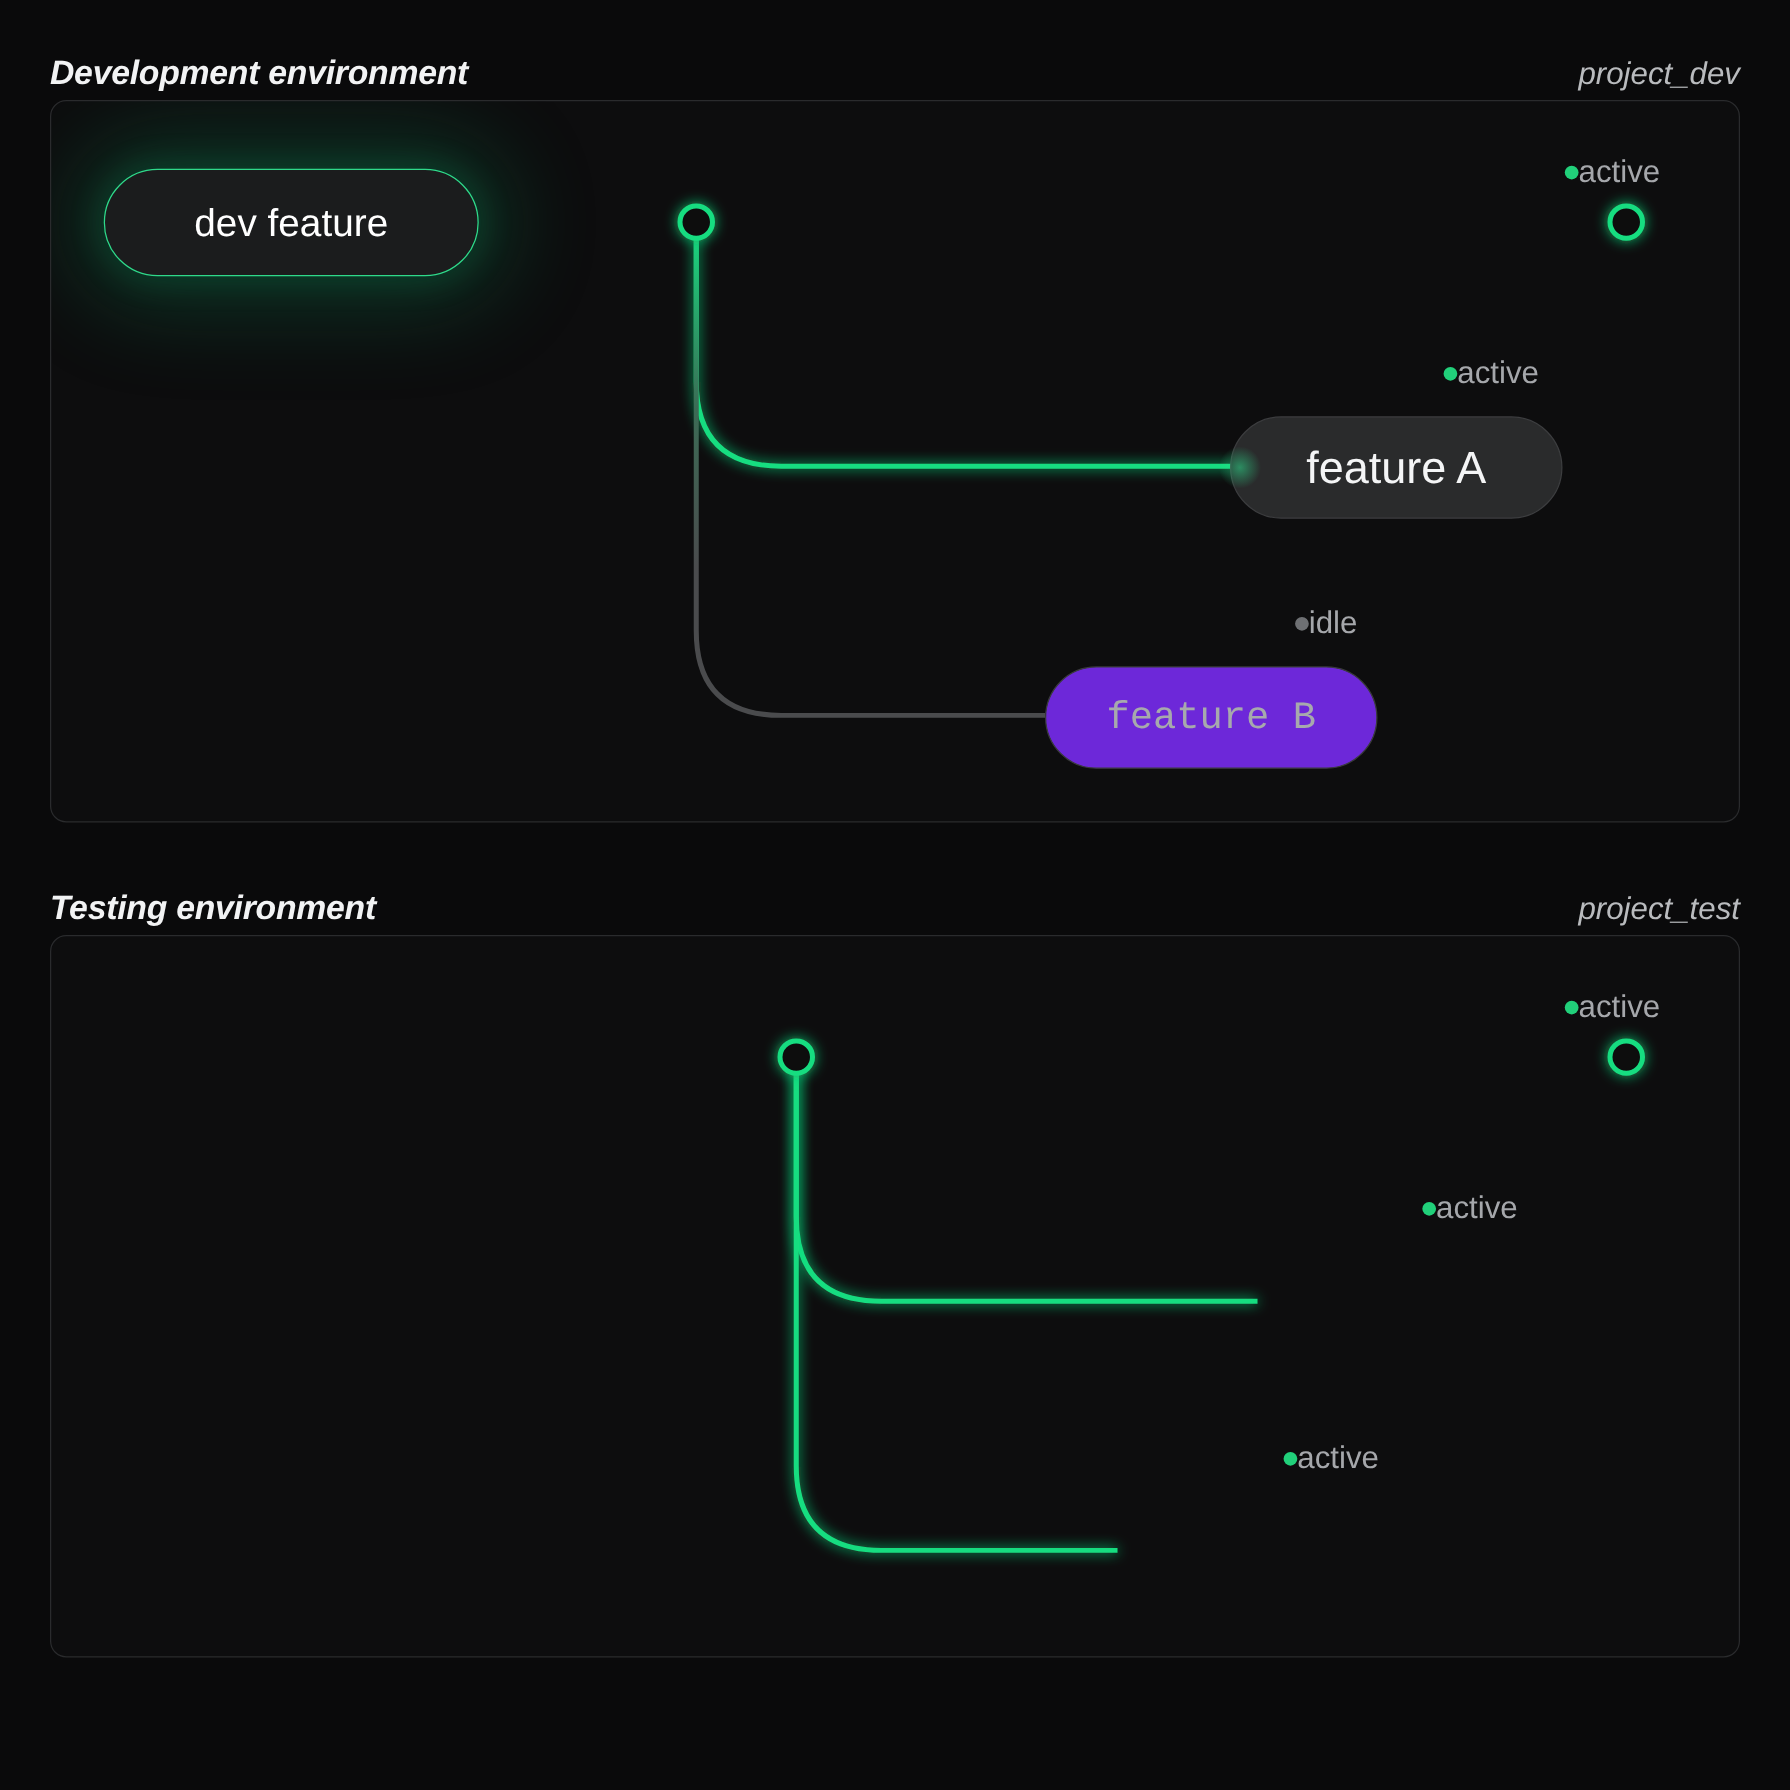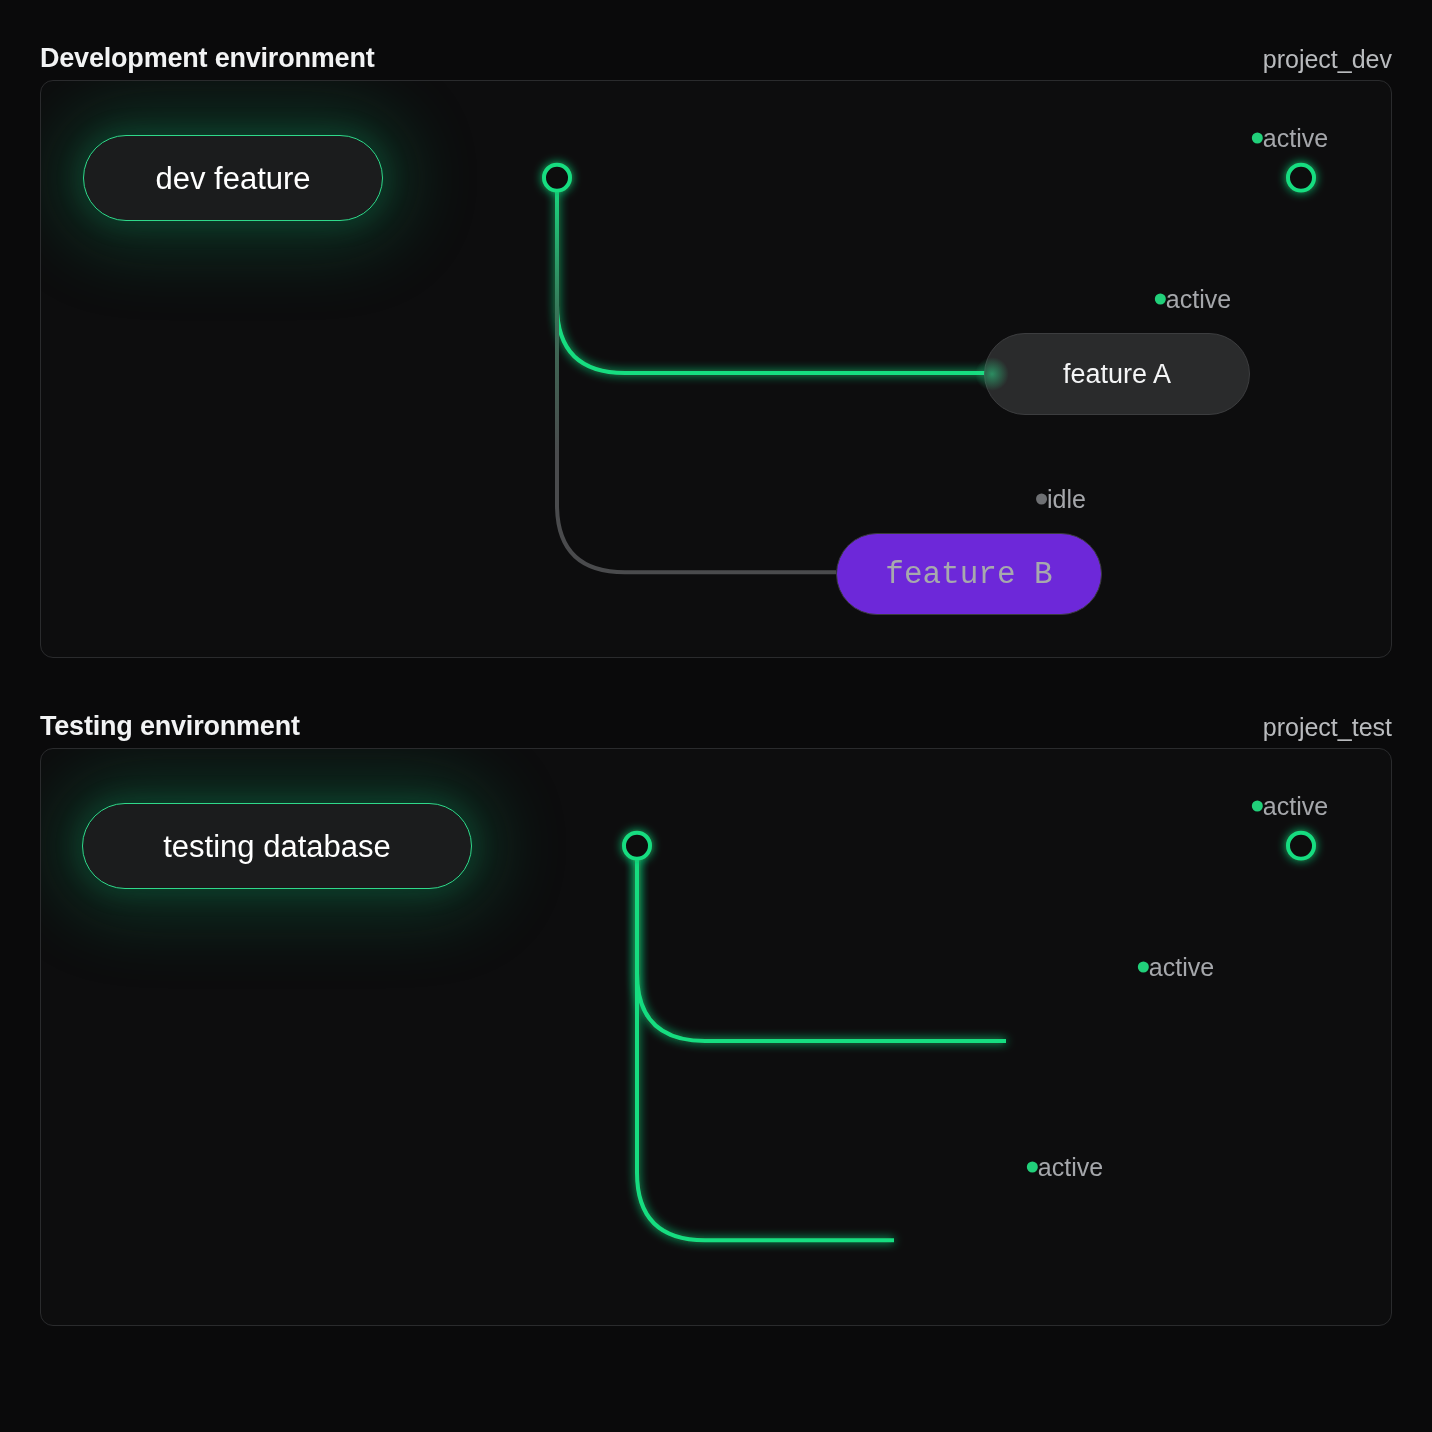--- a/index.html
+++ b/index.html
@@ -18,20 +18,21 @@
   #section-test { top: 668px; }
 
   .sec-header {
     position: relative;
     height: 80px;
     margin: 0 40px;
     display: flex;
     align-items: flex-end;
     justify-content: space-between;
     padding-bottom: 8px;
+    font-style: italic;
   }
   .sec-title {
     font-size: 27px;
     font-weight: bold;
     color: #f2f3f4;
     letter-spacing: -0.2px;
     line-height: 1;
   }
   .sec-project {
     font-size: 25px;
@@ -72,21 +73,21 @@
     border: 1.5px solid #2fd98a;
     box-shadow: 0 0 70px 26px rgba(16,160,100,0.26),
                 0 0 26px 4px rgba(20,190,120,0.16);
   }
   .node.db .node-label { color: #ffffff; font-size: 31px; }
 
   .node.leaf {
     background: #2a2b2c;
     border: 1px solid #3c3d3f;
   }
-  .node.leaf.active .node-label { color: #f4f5f6; font-size: 27px; }
+  .node.leaf.active .node-label { color: #f4f5f6; font-size: 36px; }
   .node.leaf.idle { background: #6d28d9; border-color: #3a3b3d; font-family: Liberation Mono, monospace; }
   .node.leaf.idle .node-label { color: #a7a9ad; font-size: 31px; }
 
   
   .node.leaf.active::before {
     content: "";
     position: absolute;
     left: -10px; top: 50%;
     width: 34px; height: 34px;
     transform: translateY(-50%);
@@ -198,23 +199,20 @@
         <path d="M 393 97 L 1260 97" fill="none" stroke="#16dd80" stroke-width="4" filter="url(#glowTest)"></path>
 
         <path d="M 596 97 L 596 225 Q 596 293 664 293 L 965 293" fill="none" stroke="#16dd80" stroke-width="4" filter="url(#glowTest)"></path>
 
         <path d="M 596 97 L 596 425 Q 596 493 664 493 L 853 493" fill="none" stroke="#16dd80" stroke-width="4" filter="url(#glowTest)"></path>
 
         <circle cx="596" cy="97" r="13" fill="#0d0d0e" stroke="#16dd80" stroke-width="4" filter="url(#glowTest)"></circle>
         <circle cx="1260" cy="97" r="13" fill="#0d0d0e" stroke="#16dd80" stroke-width="4" filter="url(#glowTest)"></circle>
       </svg>
 
-      <div class="node db" style="left:236px; top:97px; width:390px; height:86px;">
-        <span class="node-label">testing database</span>
-      </div>
 
       <div class="status" style="left:1249px; top:57px;">
         <span class="status-dot active"></span>
         <span class="status-text active">active</span>
       </div>
 
       <div class="status" style="left:1135px; top:218px;">
         <span class="status-dot active"></span>
         <span class="status-text active">active</span>
       </div>

